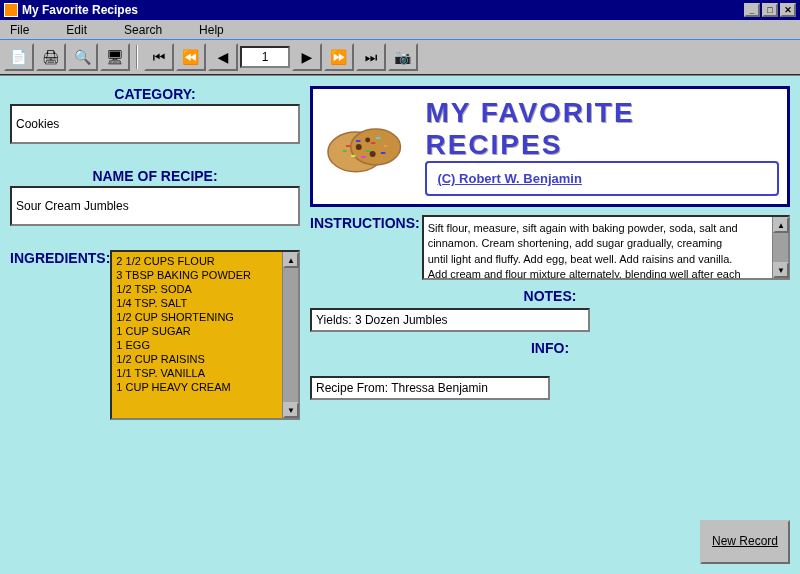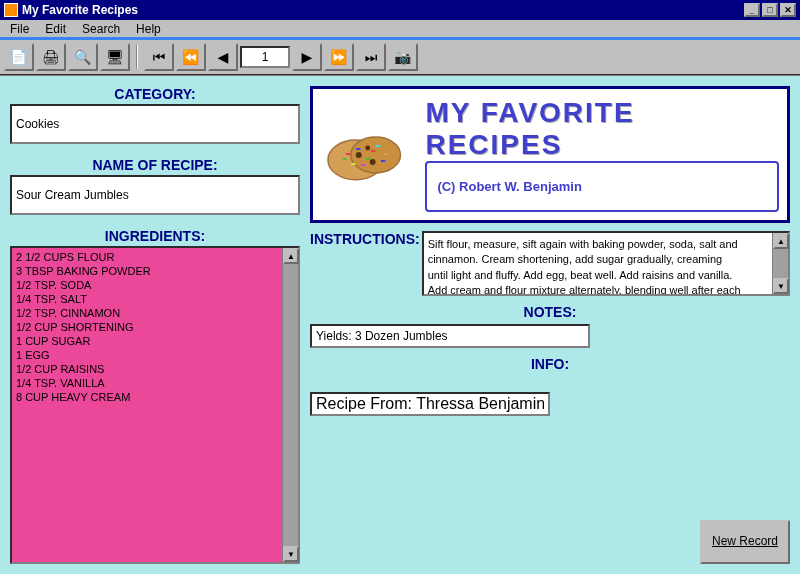--- a/index.html
+++ b/index.html
@@ -48,21 +48,22 @@
     }
 
     
     .menu-bar {
       background: #c0c0c0;
       height: 20px;
       display: flex;
       align-items: center;
       padding: 0 2px;
       font-size: 12px;
-      border-bottom: 3px solid #3b82f6;
+      border-bottom: 1px solid #3b82f6;
+      gap: 21px;
     }
     .menu-item {
       padding: 2px 8px;
       cursor: pointer;
     }
 
     
     .toolbar {
       background: #c0c0c0;
       height: 36px;
@@ -110,21 +111,21 @@
       padding: 10px;
       gap: 10px;
     }
 
     
     .left-panel {
       width: 290px;
       flex-shrink: 0;
       display: flex;
       flex-direction: column;
-      gap: 13px;
+      gap: 24px;
     }
 
     .section-label {
       font-size: 14px;
       font-weight: bold;
       color: #000080;
       text-align: center;
       margin-bottom: 2px;
     }
 
@@ -133,28 +134,27 @@
       height: 40px;
       border: 2px inset #808080;
       background: white;
       font-size: 12px;
       padding: 0 4px;
     }
 
     .ingredients-section {
       flex: 1;
       display: flex;
-      flex-direction: column;
     }
 
     .ingredients-list-container {
       display: flex;
       flex: 1;
       border: 2px inset #808080;
-      background: #ec4899;
+      background: #eab308;
       height: 170px;
       justify-content: flex-end;
     }
 
     .ingredients-list {
       flex: 1;
       font-size: 11px;
       padding: 2px;
       overflow: hidden;
     }
@@ -212,24 +212,25 @@
       font-weight: bold;
       color: #4040cc;
       font-family: 'Comic Sans MS', cursive, sans-serif;
       letter-spacing: 2px;
       text-shadow: 1px 1px 0 #aaa;
     }
 
     .copyright-box {
       border: 2px solid #4040cc;
       border-radius: 4px;
-      padding: 16px 10px;
+      padding: 8px 10px;
       font-size: 13px;
       font-weight: bold;
       color: #4040cc;
+      text-decoration: underline;
     }
 
     
     .instructions-section {
       display: flex;
       flex-direction: row;
       gap: 2px;
     }
 
     .instructions-box-container {
@@ -277,21 +278,21 @@
       display: flex;
       flex-direction: column;
       gap: 18px;
     }
 
     .info-input {
       width: 240px;
       height: 24px;
       border: 2px inset #808080;
       background: white;
-      font-size: 16px;
+      font-size: 12px;
       padding: 0 4px;
     }
 
     
     .new-record-btn {
       position: absolute;
       bottom: 0;
       right: 0;
       width: 90px;
       height: 44px;
@@ -362,27 +363,26 @@
     </div>
 
     <div class="ingredients-section">
       <div class="section-label">INGREDIENTS:</div>
       <div class="ingredients-list-container">
         <div class="ingredients-list">
           <div>2 1/2 CUPS FLOUR</div>
           <div>3 TBSP BAKING POWDER</div>
           <div>1/2 TSP. SODA</div>
           <div>1/4 TSP. SALT</div>
-          <div>1/2 TSP. CINNAMON</div>
           <div>1/2 CUP SHORTENING</div>
           <div>1 CUP SUGAR</div>
           <div>1 EGG</div>
           <div>1/2 CUP RAISINS</div>
-          <div>1/4 TSP. VANILLA</div>
-          <div>8 CUP HEAVY CREAM</div>
+          <div>1/1 TSP. VANILLA</div>
+          <div>1 CUP HEAVY CREAM</div>
         </div>
         <div class="list-scrollbar">
           <div class="scroll-btn">▲</div>
           <div class="scroll-track"></div>
           <div class="scroll-btn">▼</div>
         </div>
       </div>
     </div>
 
   </div>

